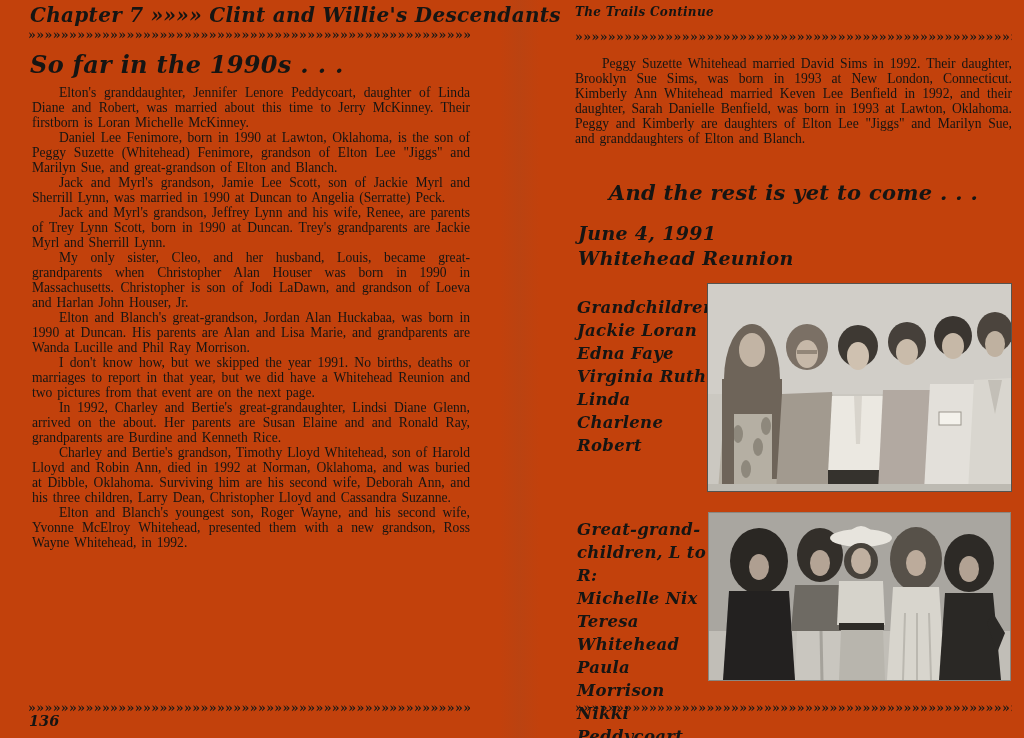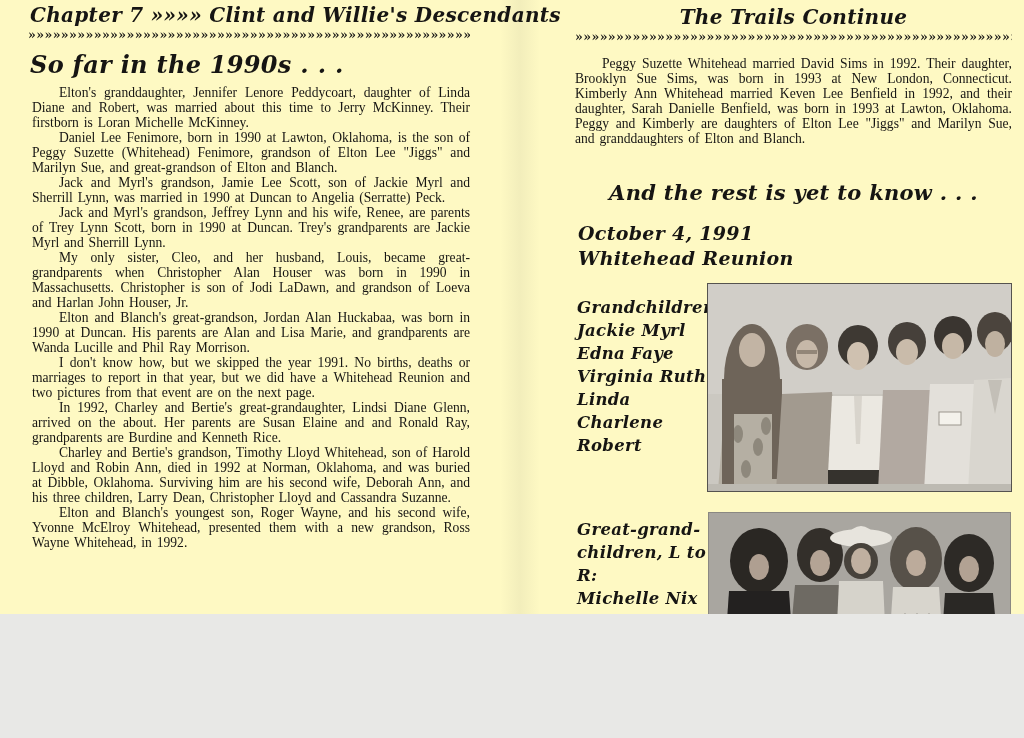--- a/index.html
+++ b/index.html
@@ -1,37 +1,37 @@
 <!DOCTYPE html>
 <html><head>
 <meta charset="utf-8">
 <style>
   html,body{margin:0;padding:0;background:#e8e8e6;}
   .spread{
-    position:relative;width:1024px;height:614px;margin:0 auto;
-    background:#fef9c3;overflow:hidden;color:#161513;
+    position:relative;width:1024px;height:738px;margin:0 auto;
+    background:#c2410c;overflow:hidden;color:#161513;
     font-family:"Liberation Serif", serif;
   }
   .gutter-shadow{
     position:absolute;left:500px;top:0;width:40px;height:738px;
     background:linear-gradient(90deg, rgba(0,0,0,0) 0%, rgba(90,90,85,0.07) 50%, rgba(0,0,0,0) 100%);
     pointer-events:none;
   }
   .script{
     font-family:"DejaVu Serif", serif;
     font-style:italic;font-weight:700;
     letter-spacing:0.3px;
   }
   .rule{
     position:absolute;height:15px;overflow:hidden;white-space:nowrap;
     font-family:"DejaVu Serif", serif;font-weight:700;font-size:12.5px;
     line-height:13px;letter-spacing:0.4px;color:#1b1a18;
   }
   .chapter-title{position:absolute;left:30px;top:3px;font-size:20px;}
-  .running-head{position:absolute;left:575px;top:5px;width:437px;text-align:center;font-size:20px;}
+  .running-head{position:absolute;left:575px;top:5px;width:437px;text-align:left;font-size:12px;}
   .rule-tl{left:28px;top:28px;width:442px;}
   .rule-tr{left:575px;top:30px;width:437px;}
   .rule-bl{left:28px;top:701px;width:442px;}
   .rule-br{left:575px;top:701px;width:437px;}
   .section-heading{position:absolute;left:30px;top:50px;font-size:24px;text-align:center;}
   .body-col{
     position:absolute;text-align:justify;
     font-size:13.6px;line-height:15px;
     word-spacing:1.5px;
   }
@@ -79,27 +79,27 @@
     <p>In 1992, Charley and Bertie's great-grandaughter, Lindsi Diane Glenn, arrived on the about.  Her parents are Susan Elaine and and Ronald Ray, grandparents are Burdine and Kenneth Rice.</p>
     <p>Charley and Bertie's grandson, Timothy Lloyd Whitehead, son of Harold Lloyd and Robin Ann, died in 1992 at Norman, Oklahoma, and was buried at Dibble, Oklahoma.  Surviving him are his second wife, Deborah Ann, and his three children, Larry Dean, Christopher Lloyd and Cassandra Suzanne.</p>
     <p>Elton and Blanch's youngest son, Roger Wayne, and his second wife, Yvonne McElroy Whitehead, presented them with a new grandson, Ross Wayne Whitehead, in 1992.</p>
   </div>
   <div class="rule rule-bl">»»»»»»»»»»»»»»»»»»»»»»»»»»»»»»»»»»»»»»»»»»»»»»»»»»»»»»»»»»»»»»»»»»»»»»»»»»»»»»»»»»»»»»»»»»»»»»»»»»»»</div>
   <div class="page-number pn-left">136</div>
 
   <div class="body-col right-body">
     <p>Peggy Suzette Whitehead married David Sims in 1992.  Their daughter, Brooklyn Sue Sims, was born in 1993 at New London, Connecticut.  Kimberly Ann Whitehead married Keven Lee Benfield in 1992, and their daughter, Sarah Danielle Benfield, was born in 1993 at Lawton, Oklahoma.  Peggy and Kimberly are daughters of Elton Lee "Jiggs" and Marilyn Sue, and granddaughters of Elton and Blanch.</p>
   </div>
-  <div class="script script-heading">And the rest is yet to know . . .</div>
-  <div class="script event-date">October 4, 1991</div>
+  <div class="script script-heading">And the rest is yet to come . . .</div>
+  <div class="script event-date">June 4, 1991</div>
   <div class="script event-name">Whitehead Reunion</div>
 
   <div class="script caption caption1">
     <div>Grandchildren,</div>
-    <div>Jackie Myrl</div>
+    <div>Jackie Loran</div>
     <div>Edna Faye</div>
     <div>Virginia Ruth</div>
     <div>Linda</div>
     <div>Charlene</div>
     <div>Robert</div>
   </div>
 
   <div class="photo photo1">
     <svg viewBox="0 0 303 207" preserveAspectRatio="none">
       <rect x="0" y="0" width="303" height="207" fill="#cbc8c1"></rect>

